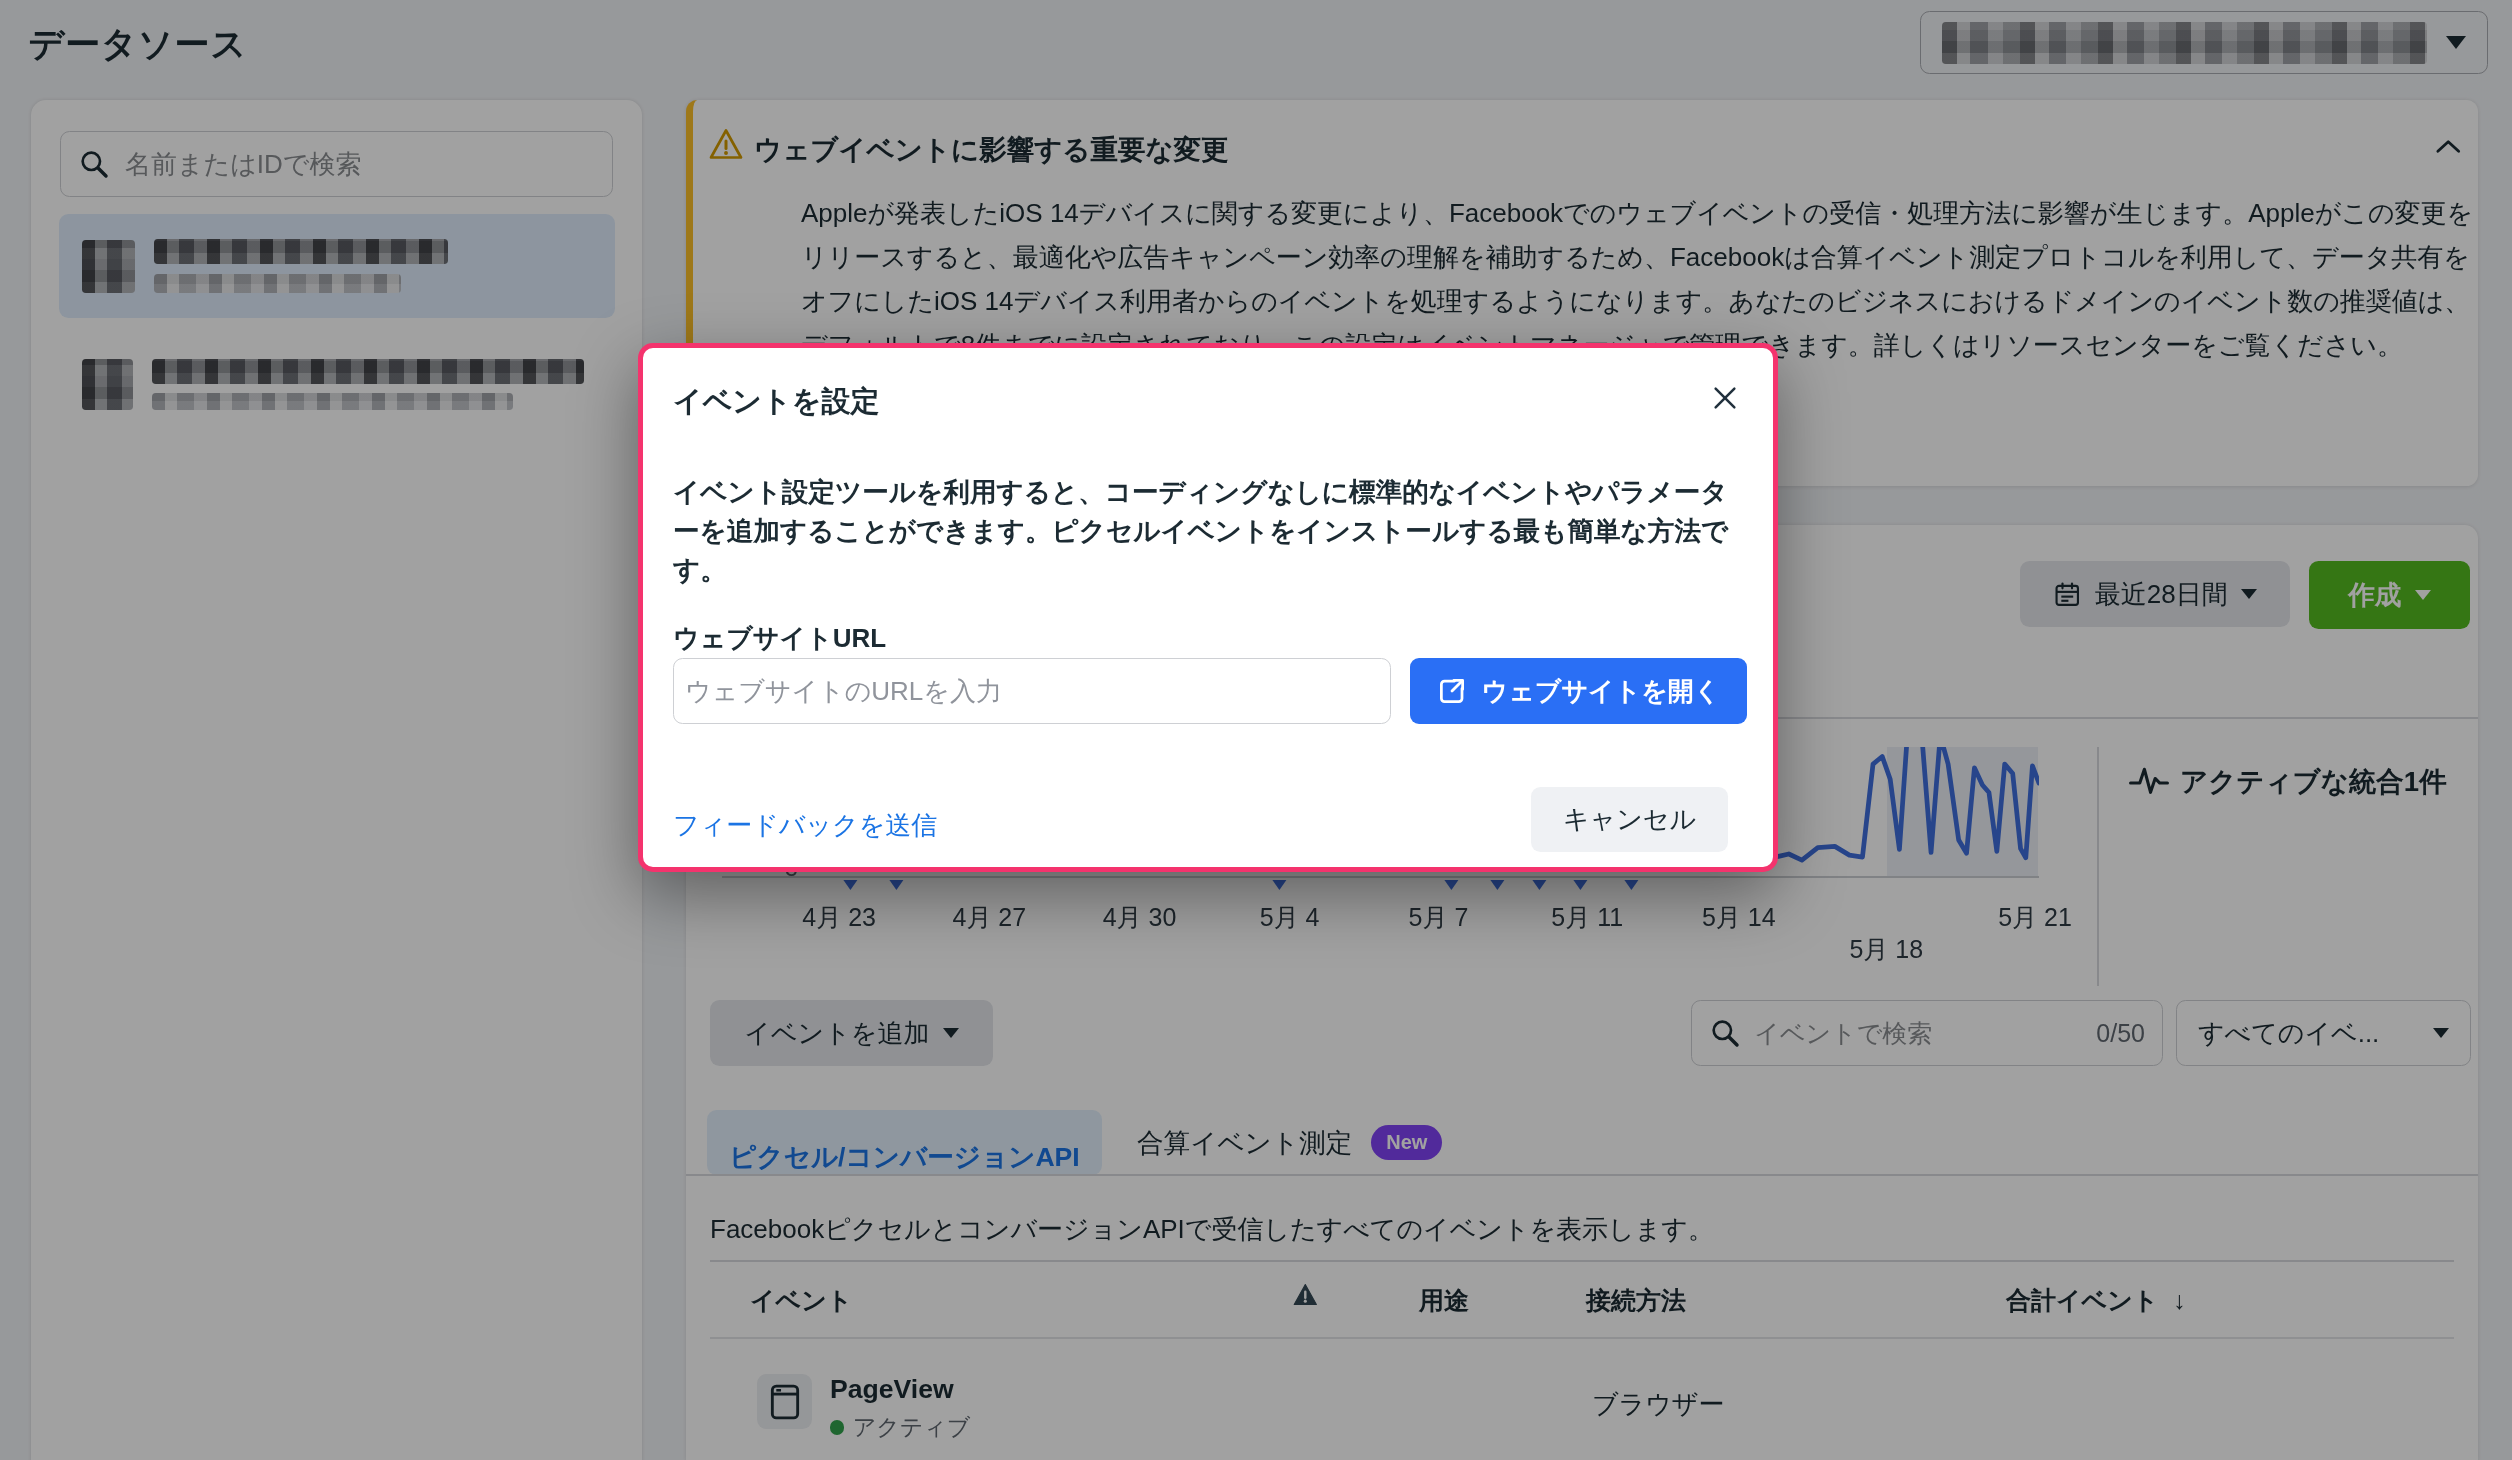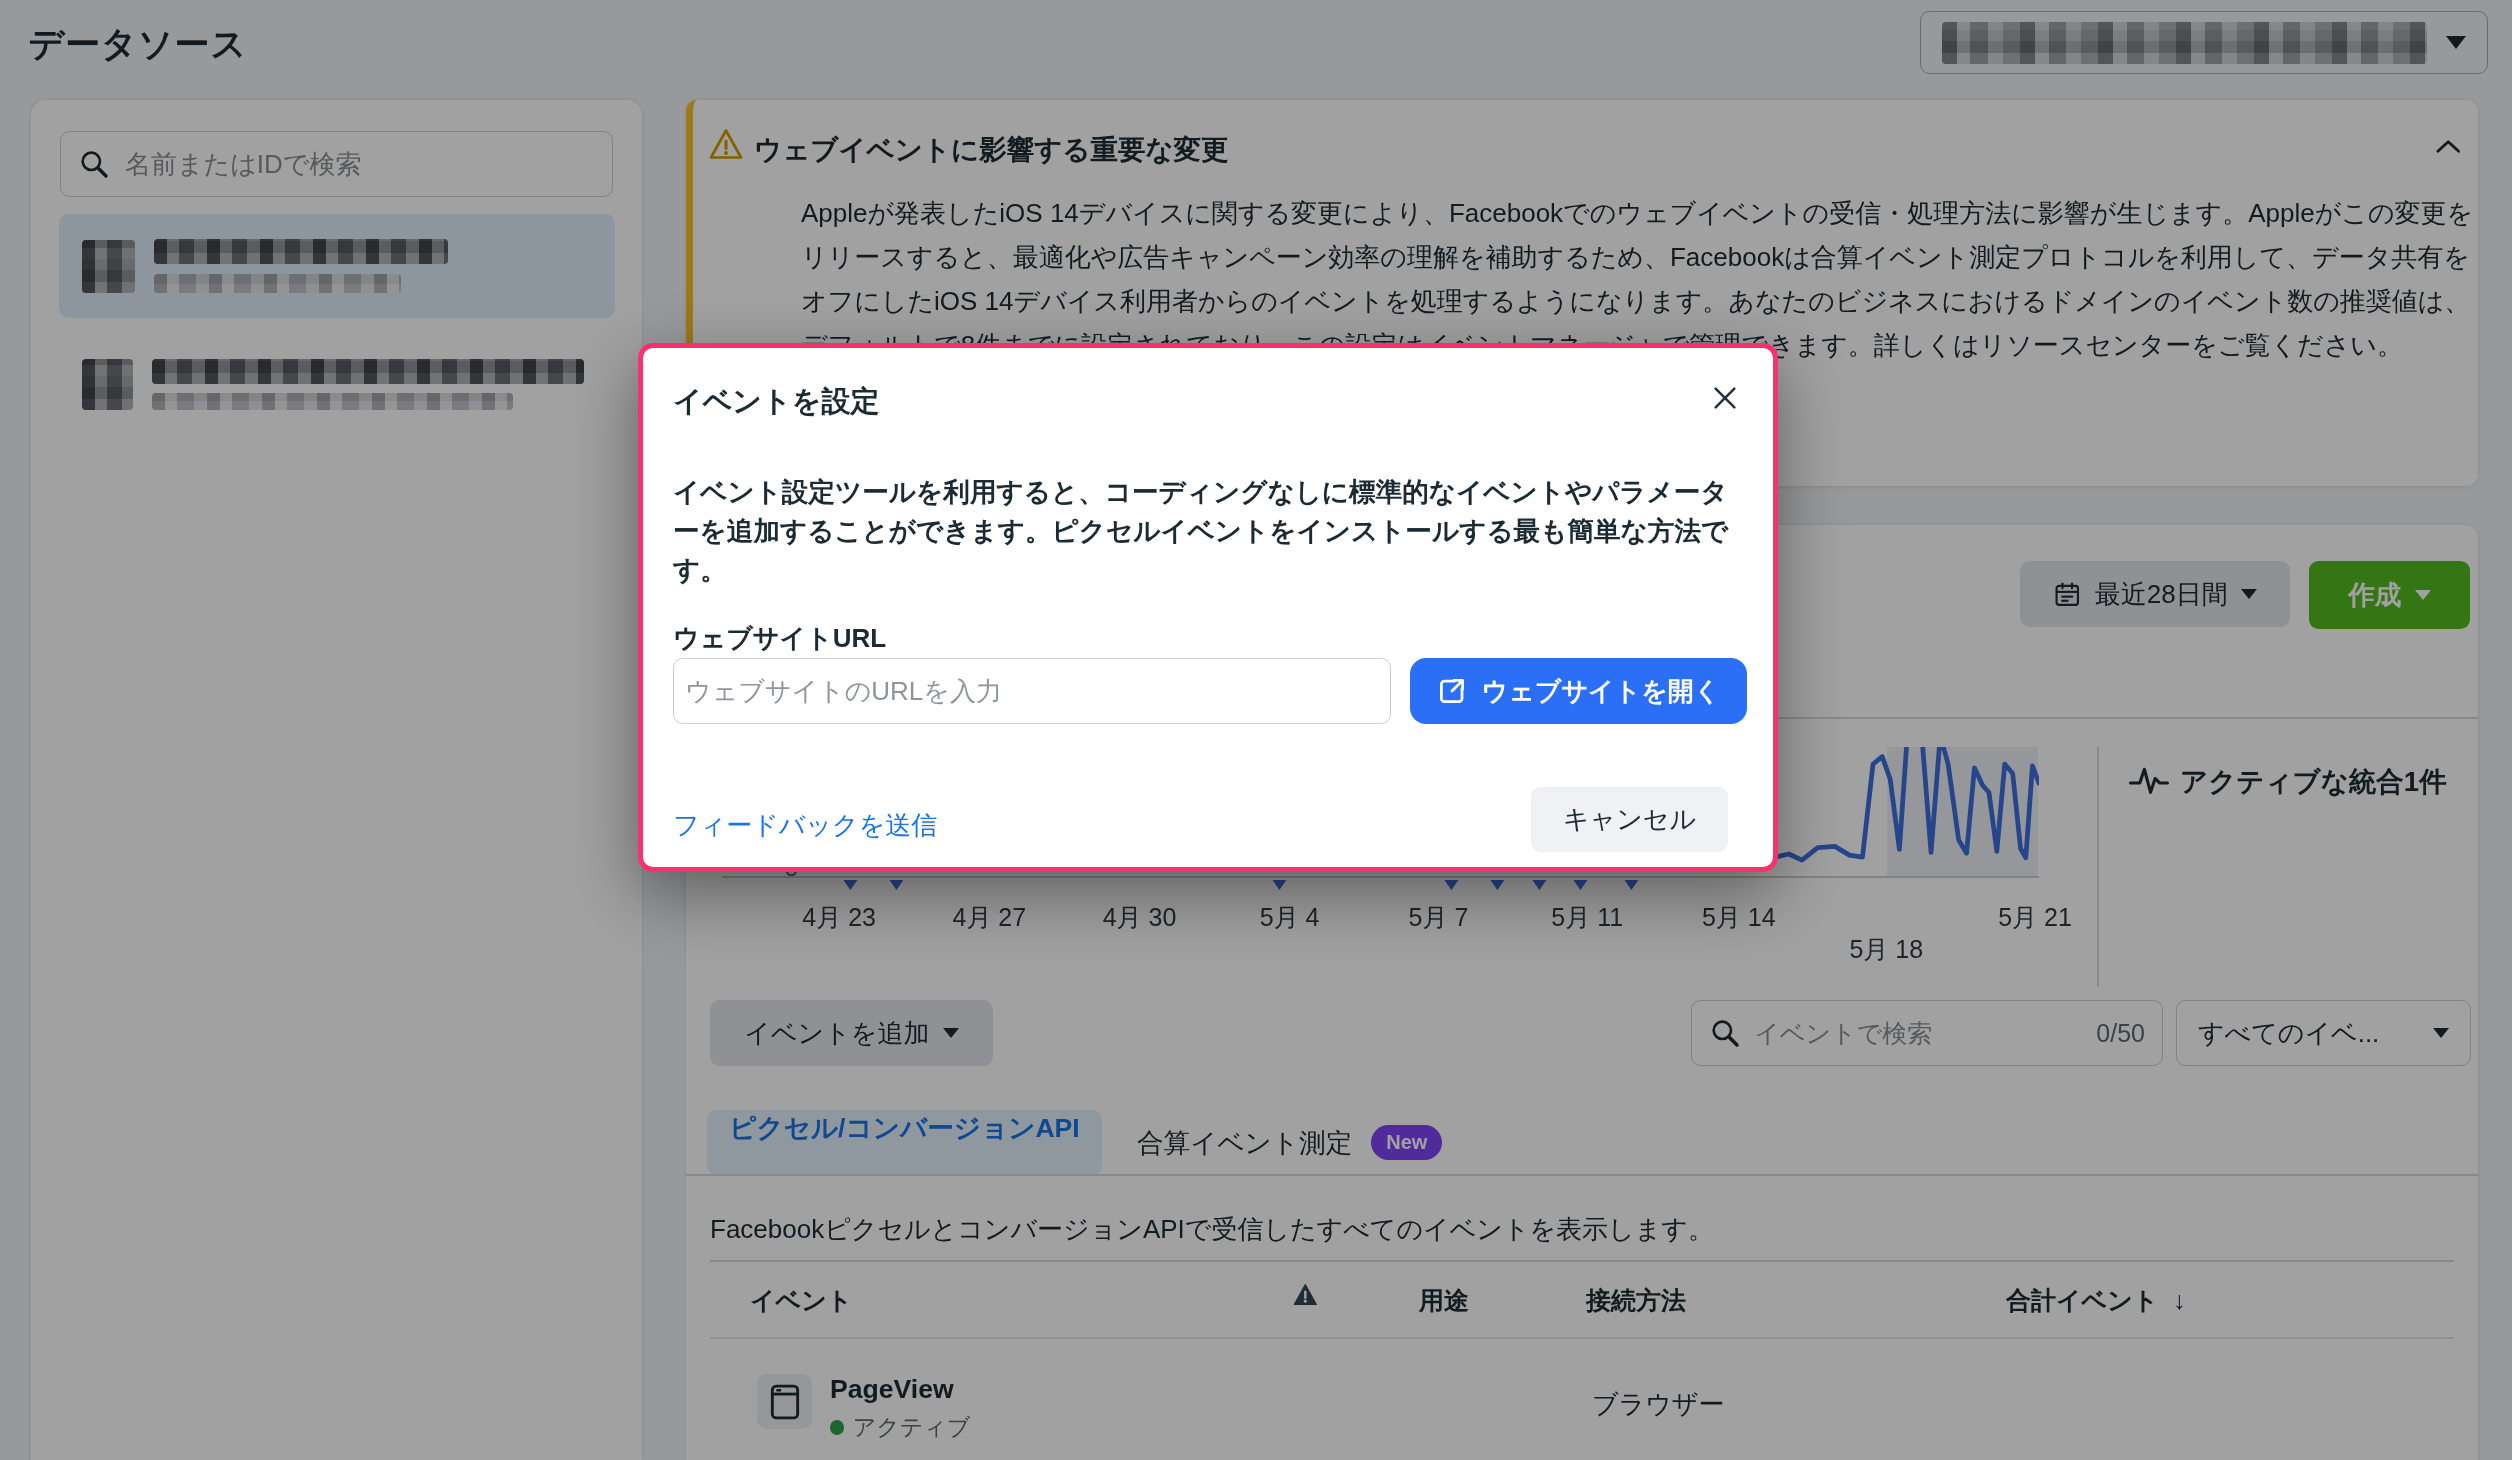--- a/index.html
+++ b/index.html
@@ -62,21 +62,21 @@
   .integ-label{position:absolute;left:1494px;top:239px;font-size:27.5px;font-weight:bold}
   .btn-manage{position:absolute;left:1447px;top:303px;width:296px;height:65px}
   .btn-add{position:absolute;left:24px;top:475px;width:283px;height:66px}
   .search-events{position:absolute;left:1005px;top:475px;width:472px;height:66px;border:1.9px solid #CED0D4;border-radius:9.5px;background:#fff;
     display:flex;align-items:center;gap:13.3px;padding:0 17px}
   .search-events input{border:0;outline:0;flex:1;min-width:0;font-size:25px;font-family:inherit;background:transparent;color:#1C2B33}
   .search-events input::placeholder{color:#8A8D91}
   .search-counter{font-size:25px;color:#606770;flex:0 0 auto}
   .btn-filter{position:absolute;left:1490px;top:475px;width:295px;height:66px;border:1.9px solid #CED0D4;background:#fff;justify-content:space-between;padding:0 21px}
   .tab-pill{position:absolute;left:21px;top:585px;width:395px;height:65px;background:#E3F0FC;border-radius:9.5px;
-    display:flex;align-items:flex-start;justify-content:center;color:#1B74E4;font-weight:bold;font-size:26.6px}
+    display:flex;align-items:flex-end;justify-content:center;color:#1B74E4;font-weight:bold;font-size:26.6px}
   .tab2{position:absolute;left:451px;top:585px;height:65px;display:flex;align-items:center;gap:19px;font-size:26.6px}
   .badge-new{background:#8143F5;color:#fff;font-size:20px;font-weight:bold;padding:5.7px 15px;border-radius:19px}
   .tabs-div{position:absolute;left:0;top:649px;width:100%;height:1.9px;background:#D8DADE}
   .desc{position:absolute;left:24px;top:687px;font-size:26px}
   .tbl-div1{position:absolute;left:24px;top:735px;width:1744px;height:1.9px;background:#D8DADE}
   .th{position:absolute;top:759px;font-size:25px;font-weight:bold}
   .tbl-div2{position:absolute;left:24px;top:812px;width:1744px;height:1.9px;background:#E2E4E8}
   .row-icon{position:absolute;left:71px;top:849px;width:55px;height:55px;background:#EDEFF2;border-radius:9.5px;display:flex;align-items:center;justify-content:center}
   .row-name{position:absolute;left:144px;top:849px;font-size:26.6px;font-weight:bold}
   .row-status{position:absolute;left:144px;top:887px;display:flex;align-items:center;gap:8.5px;font-size:23px;color:#606770}
@@ -87,21 +87,21 @@
   .overlay{left:0;top:0;width:2512px;height:1460px;background:rgba(0,0,0,.37);z-index:10}
   .modal{left:638px;top:343px;width:1140px;height:529px;background:#fff;border:5.7px solid #F4336D;border-radius:15px;
     z-index:20;box-shadow:0 23px 66px rgba(0,0,0,.40)}
   .m-title{position:absolute;left:30px;top:34px;font-size:29px;font-weight:bold}
   .m-close{position:absolute;left:1061px;top:28.5px;width:42px;height:42px;display:flex;align-items:center;justify-content:center;cursor:pointer}
   .m-body{position:absolute;left:30px;top:125px;width:1061px;font-size:26.6px;font-weight:bold;line-height:39px}
   .m-label{position:absolute;left:30px;top:273px;font-size:26px;font-weight:bold}
   .m-input{position:absolute;left:30px;top:310px;width:718px;height:66px;border:1.9px solid #CED0D4;border-radius:9.5px;
     padding:0 11px;font-size:26px;font-family:inherit;color:#1C2B33;outline:0}
   .m-input::placeholder{color:#90949C}
-  .m-open{position:absolute;left:767px;top:310px;width:337px;height:66px;background:#2A6FF5;border-radius:16px;color:#fff;font-weight:bold;font-size:26px;
+  .m-open{position:absolute;left:767px;top:310px;width:337px;height:66px;background:#2A6FF5;border-radius:9px;color:#fff;font-weight:bold;font-size:26px;
     display:flex;align-items:center;justify-content:center;gap:15px;cursor:pointer}
   .m-link{position:absolute;left:30px;top:460px;font-size:26px;color:#1B74E4;cursor:pointer}
   .m-cancel{position:absolute;left:888px;top:439px;width:197px;height:65px;background:#EFF1F4;border-radius:9.5px;
     display:flex;align-items:center;justify-content:center;font-size:26px;cursor:pointer}
 </style>
 </head>
 <body>
 
 <div id="stage">
 

